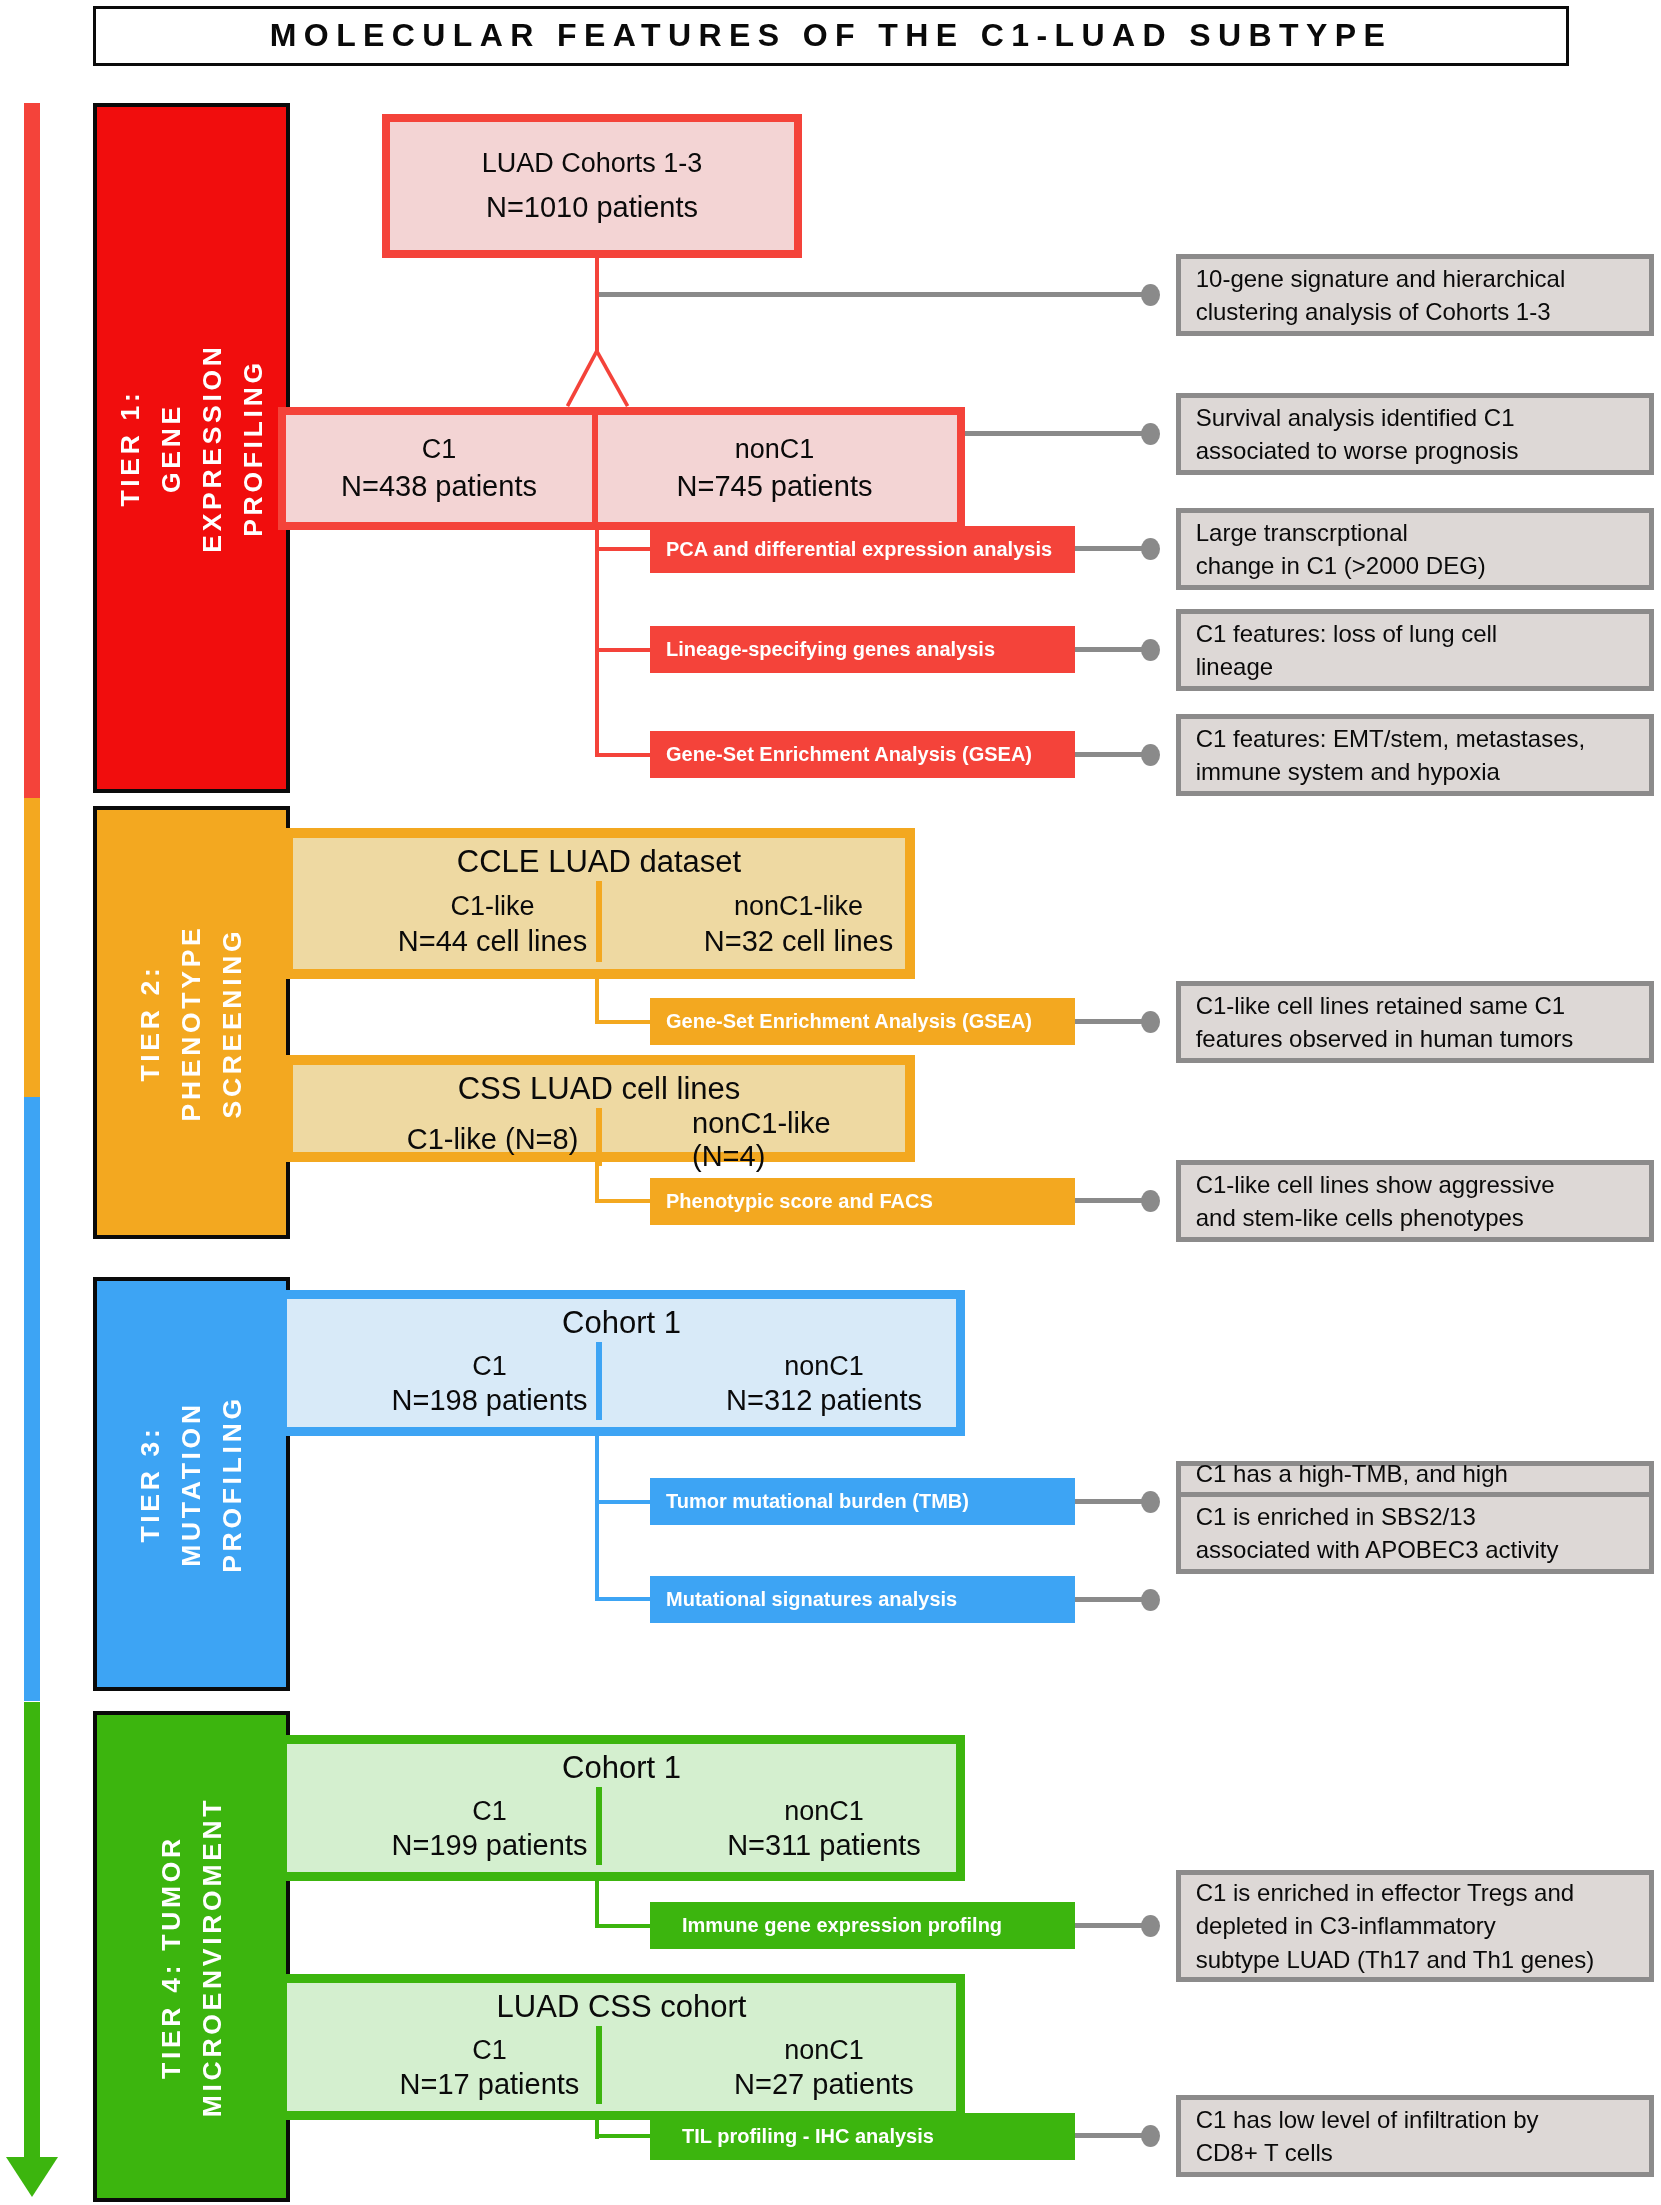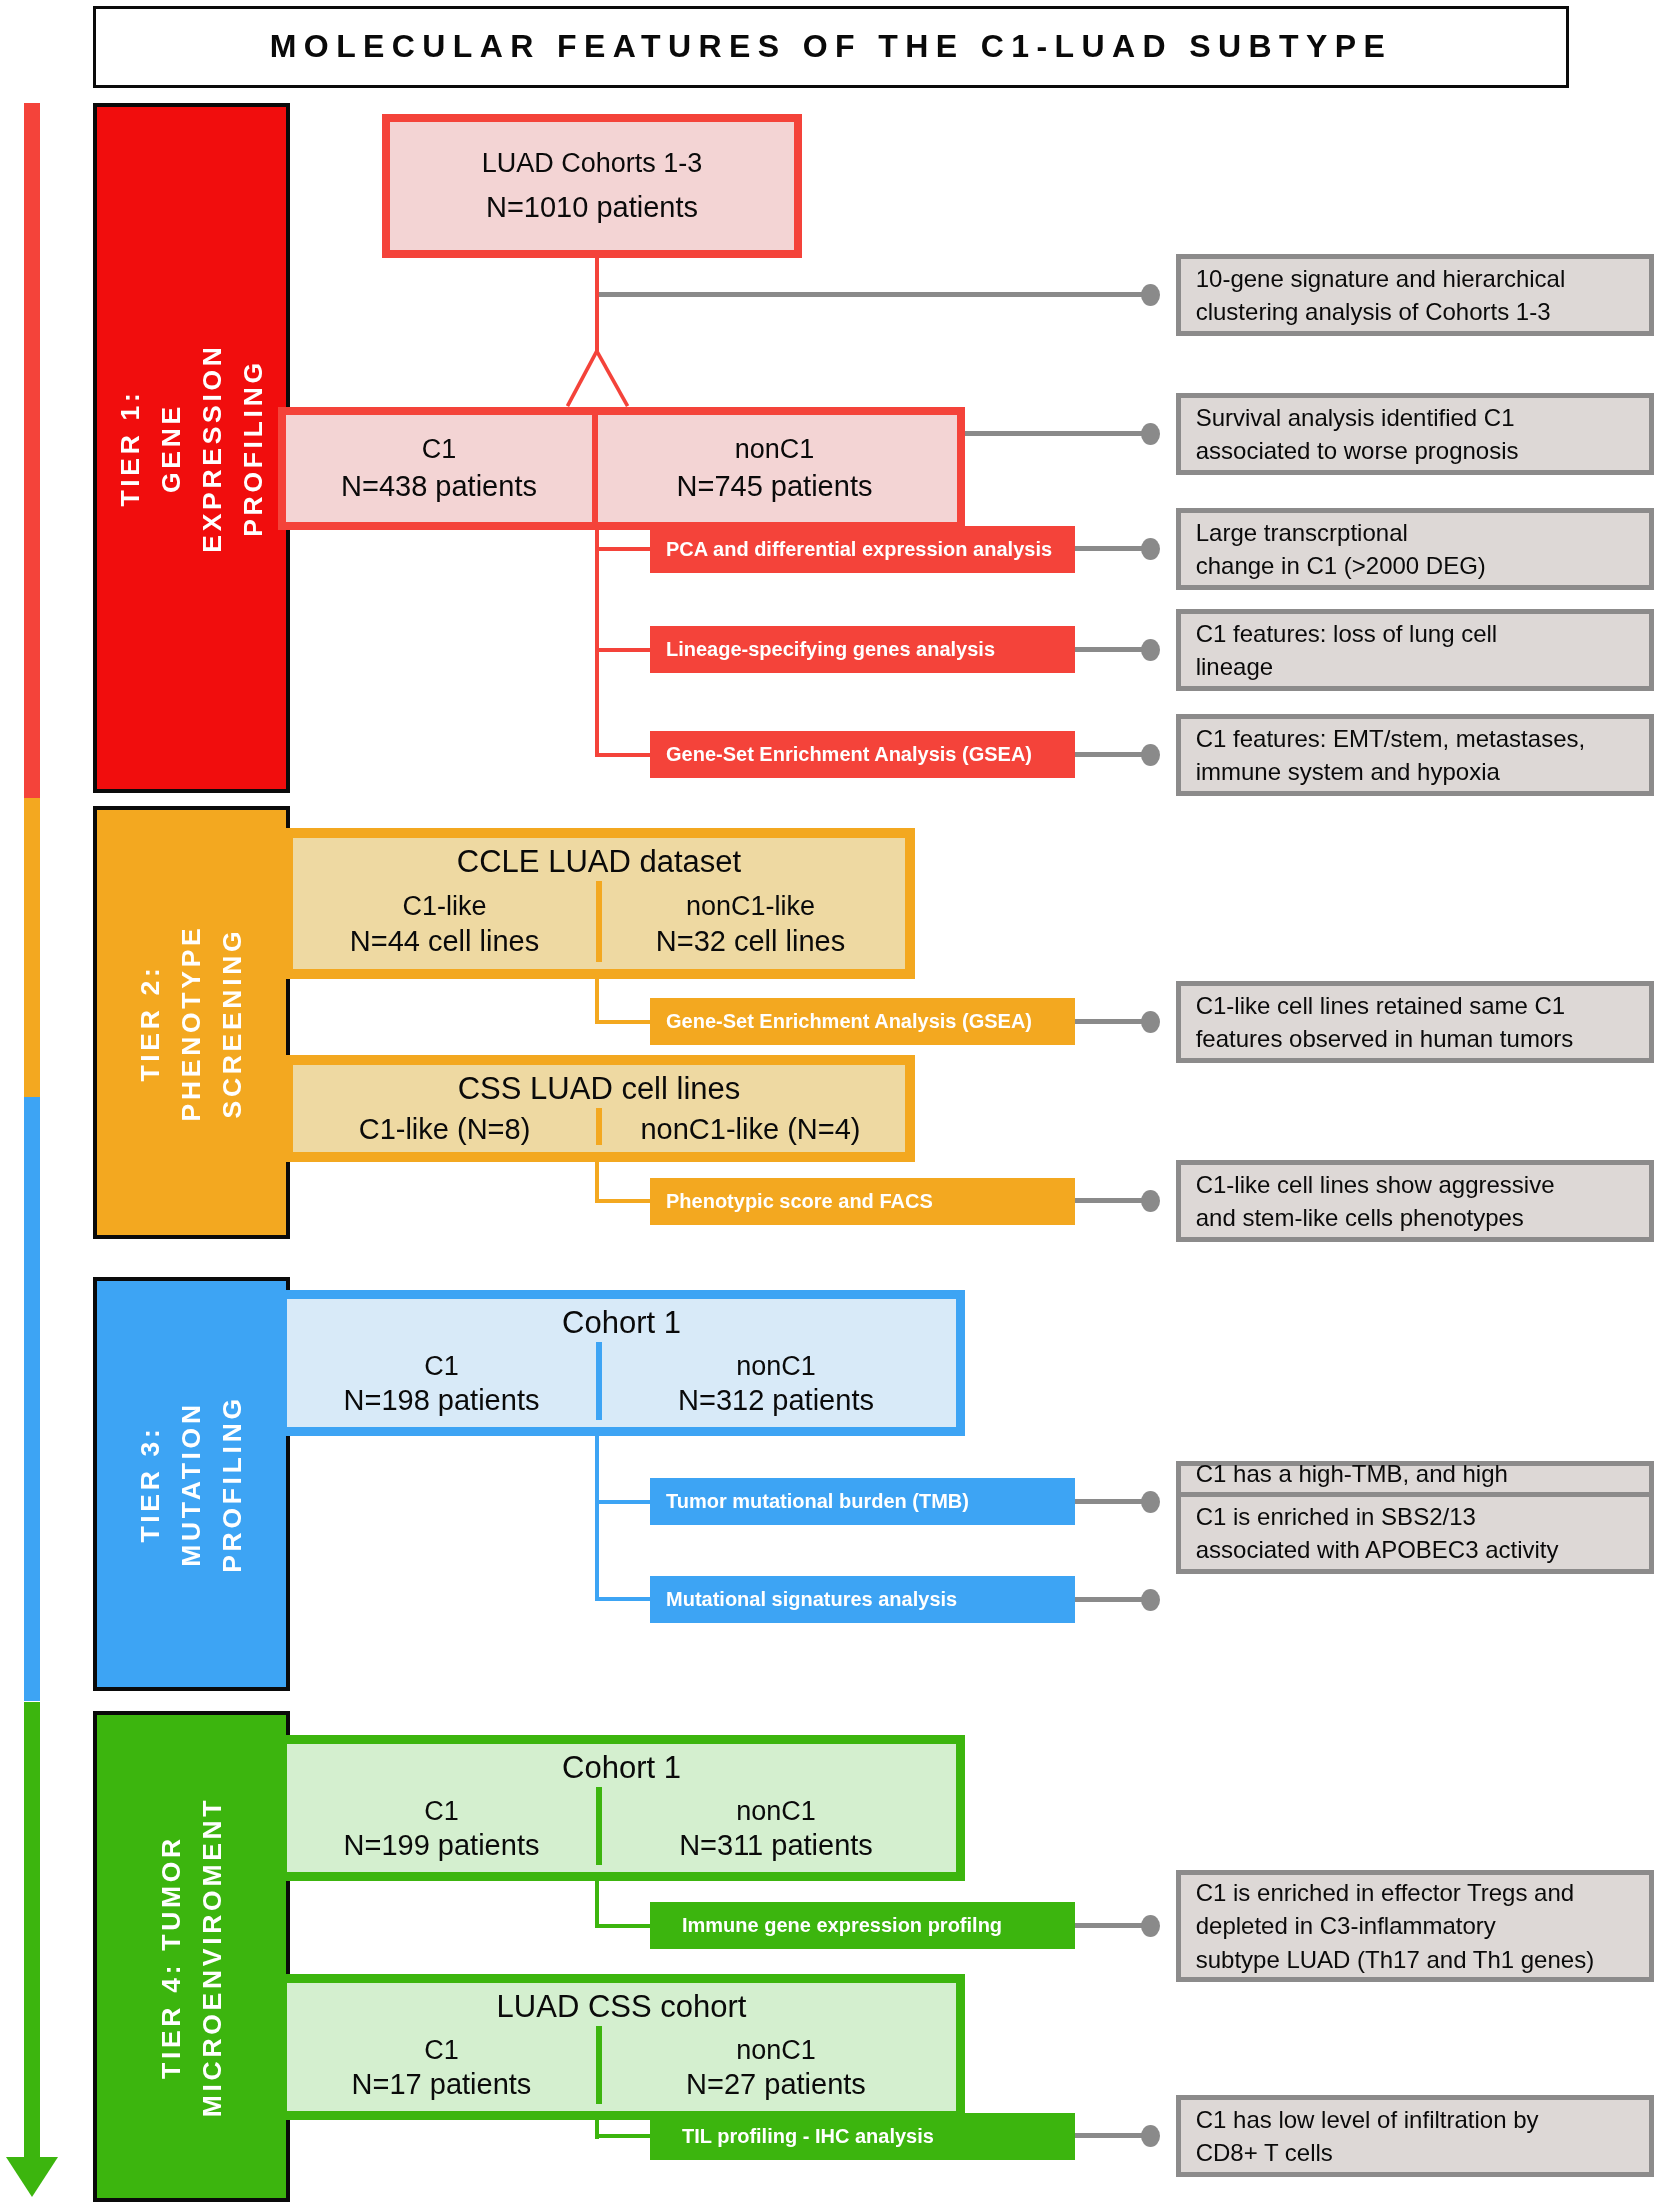--- a/index.html
+++ b/index.html
@@ -4,21 +4,21 @@
 <style>
   html,body{margin:0;padding:0;background:#ffffff;}
   .canvas{
     position:relative;width:1661px;height:2205px;background:#ffffff;overflow:hidden;
     font-family:"Liberation Sans","DejaVu Sans",sans-serif;color:#0a0a0a;
   }
   .abs{position:absolute;}
 
   
   .title-box{
-    left:93px;top:5.9px;width:1476px;height:82px;
+    left:93px;top:5.9px;width:1476px;height:60px;
     border:3.7px solid #0a0a0a;background:#ffffff;box-sizing:border-box;
     display:flex;align-items:center;justify-content:center;
   }
   .title-box span{font-size:32px;font-weight:bold;letter-spacing:7.4px;}
 
   
   .arrow-seg{left:24px;width:16px;}
   .seg-red   {top:103px;height:695px;background:var(--red,#f4433a);}
   .seg-orange{top:798px;height:300px;background:var(--orange,#f3a820);}
   .seg-blue  {top:1097px;height:604px;background:var(--blue,#3da4f4);}
@@ -55,21 +55,21 @@
     display:flex;
   }
   .t1-split .cell{flex-direction:column;display:flex;align-items:center;justify-content:center;gap:4.4px;}
   .t1-split .cell.left{width:306px;}
   .t1-split .cell.right{flex:1;}
   .t1-split .divider{position:absolute;left:306px;top:0;bottom:0;width:5.9px;background:var(--red,#f4433a);}
 
   .hdrbox{display:flex;flex-direction:column;}
   .hdrbox .hdr{text-align:center;font-size:31px;padding-top:5.9px;}
   .hdrbox .cols{flex:1;display:flex;position:relative;}
-  .hdrbox .cols .cell{display:flex;flex-direction:column;align-items:center;justify-content:center;gap:2.9px;}
+  .hdrbox .cols .cell{display:flex;flex-direction:column;align-items:center;justify-content:center;gap:2.9px;padding-left:48px;}
   .hdrbox .cols .divider{position:absolute;top:1.5px;bottom:7.4px;width:5.9px;}
 
   .t2-ccle{left:283px;top:828px;width:632px;height:151px;border:10.3px solid var(--orange,#f3a820);background:var(--orange-pale,#eed9a2);}
   .t2-ccle .cols .cell.left{width:303px;}
   .t2-ccle .cols .cell.right{flex:1;}
   .t2-ccle .cols .divider{left:303px;background:var(--orange,#f3a820);}
 
   .t2-css{left:283px;top:1055px;width:632px;height:107px;border:10.3px solid var(--orange,#f3a820);background:var(--orange-pale,#eed9a2);}
   .t2-css .cols .cell.left{width:303px;}
   .t2-css .cols .cell.right{flex:1;}

